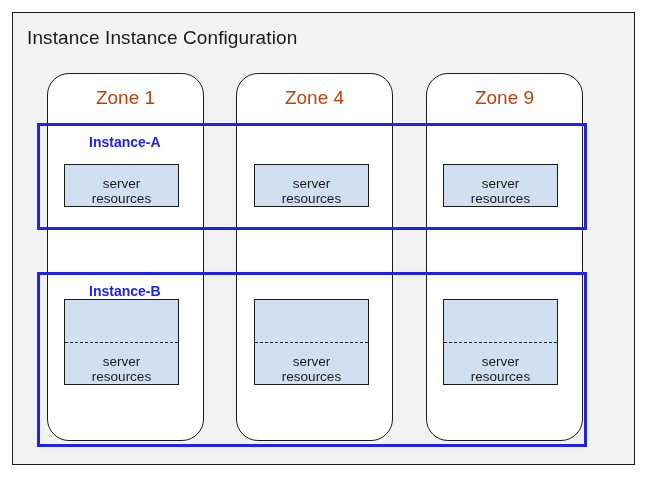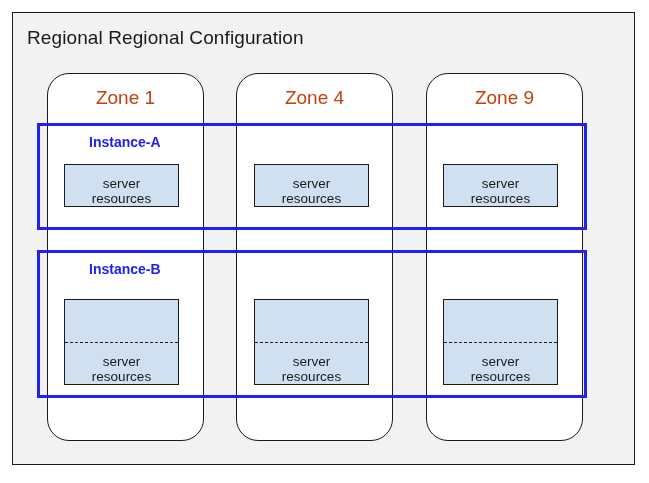--- a/index.html
+++ b/index.html
@@ -66,21 +66,21 @@
   .instance-band {
     position: absolute;
     left: 24px;
     width: 550px;
     border: 3px solid #2020ef;
     box-sizing: border-box;
     background: transparent;
     pointer-events: none;
   }
   #instance-band-0 { top: 110px; height: 107px; }
-  #instance-band-1 { top: 237px; height: 148px; }
+  #instance-band-1 { top: 259px; height: 175px; }
 
   .instance-label {
     position: absolute;
     left: 20px;
     top: 8px;
     font-size: 14px;
     font-weight: bold;
     color: #2020ef;
     white-space: nowrap;
     margin-left: 29px;
@@ -125,21 +125,21 @@
   
   #server-b-0 { left: 51px;  top: 286px; }
   #server-b-1 { left: 241px; top: 286px; }
   #server-b-2 { left: 430px; top: 286px; }
 </style>
 </head>
 <body>
 
 <div id="region-panel">
 
-  <div id="region-title">Regional Regional Configuration</div>
+  <div id="region-title">Instance Instance Configuration</div>
 
   <div class="zone-card" id="zone-card-0">
     <div class="zone-label">Zone 1</div>
   </div>
   <div class="zone-card" id="zone-card-1">
     <div class="zone-label">Zone 4</div>
   </div>
   <div class="zone-card" id="zone-card-2">
     <div class="zone-label">Zone 9</div>
   </div>

